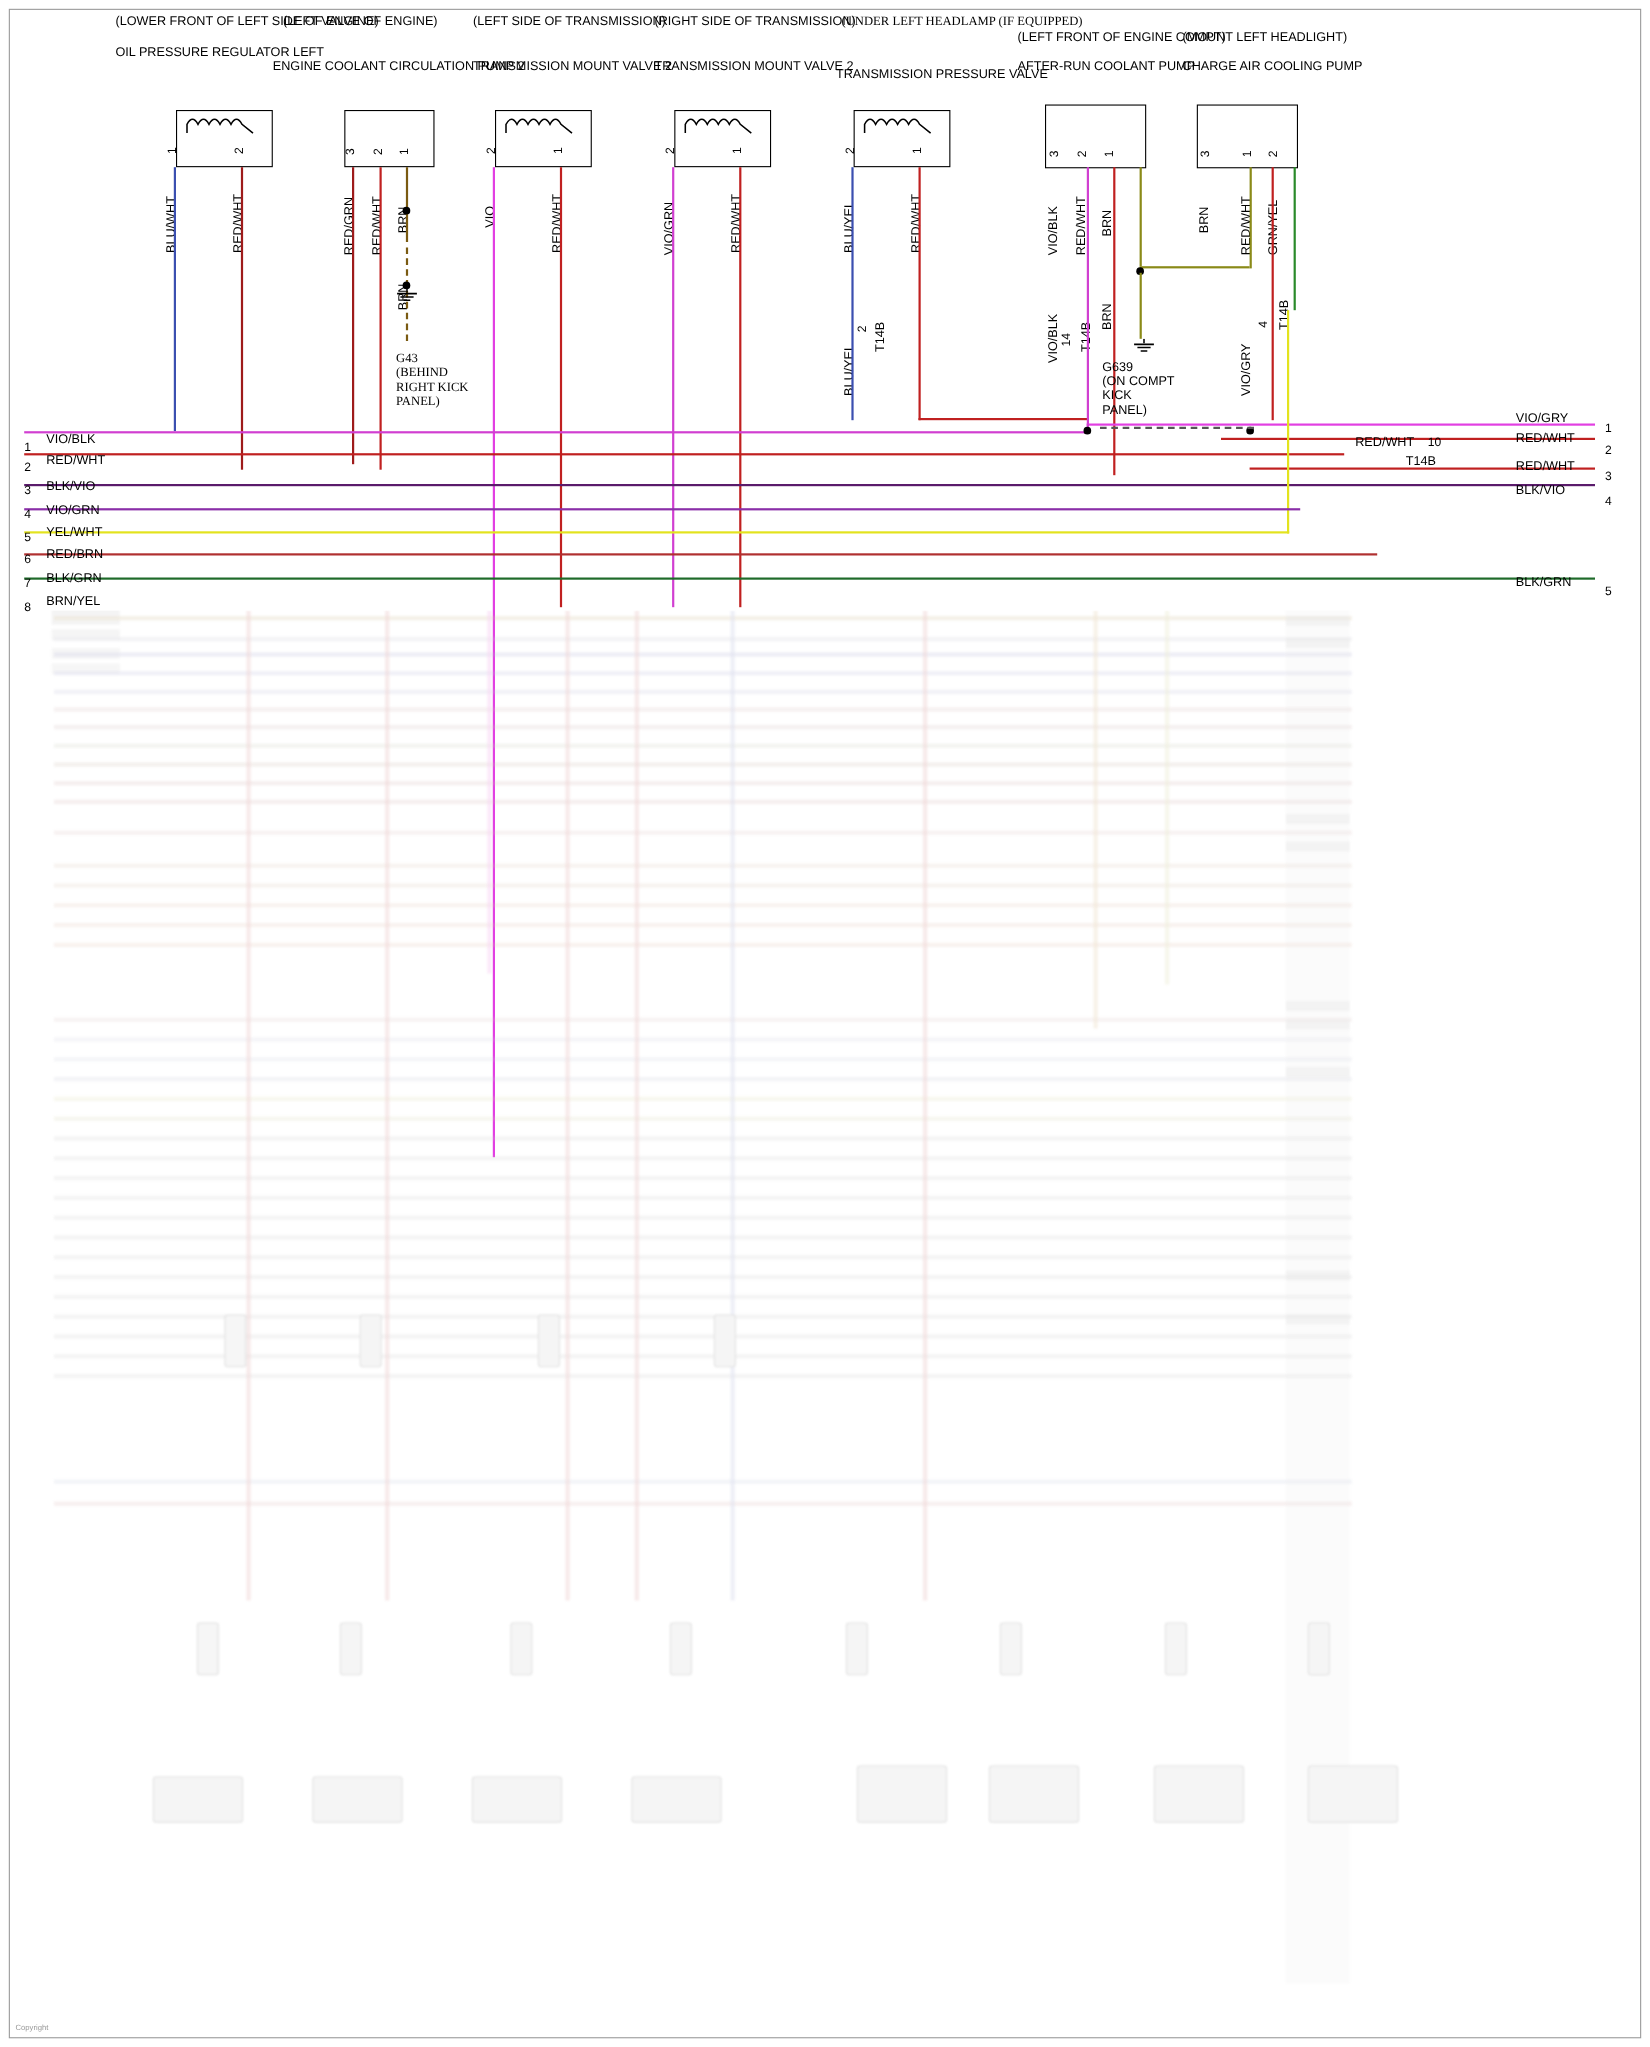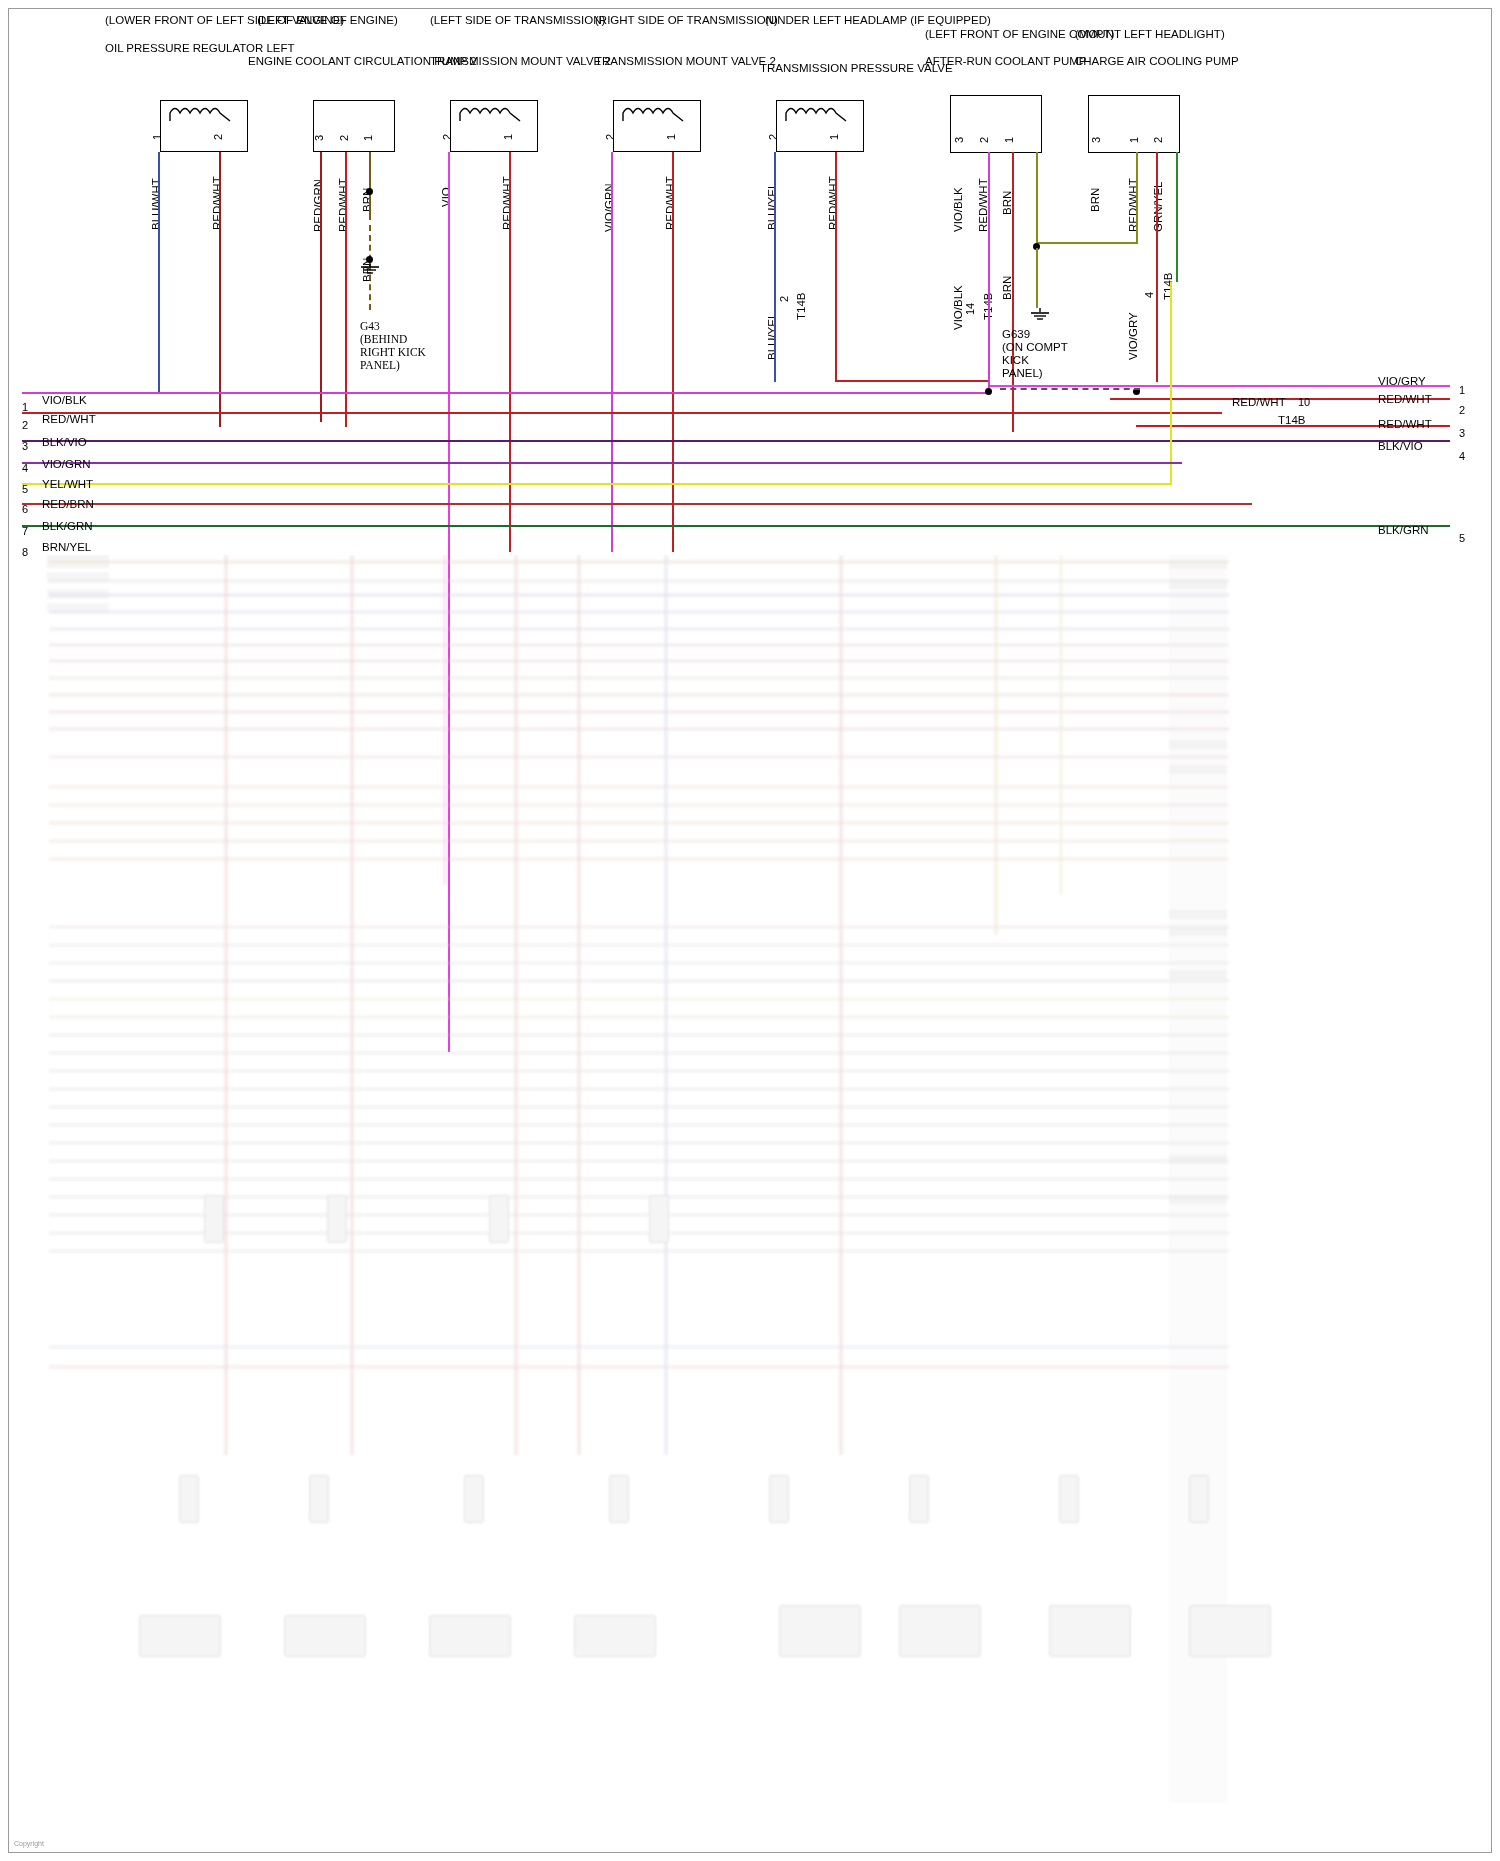--- a/index.html
+++ b/index.html
@@ -33,21 +33,21 @@
 
   <div class="txt ctr" style="left:255px;top:14px;width:145px;">(LEFT VALVE OF ENGINE)</div>
   <div class="txt ctr" style="left:248px;top:55px;width:160px;">ENGINE COOLANT CIRCULATION PUMP 2</div>
 
   <div class="txt ctr" style="left:430px;top:14px;width:120px;">(LEFT SIDE OF TRANSMISSION)</div>
   <div class="txt ctr" style="left:430px;top:55px;width:120px;">TRANSMISSION MOUNT VALVE 2</div>
 
   <div class="txt ctr" style="left:595px;top:14px;width:125px;">(RIGHT SIDE OF TRANSMISSION)</div>
   <div class="txt ctr" style="left:595px;top:55px;width:125px;">TRANSMISSION MOUNT VALVE 2</div>
 
-  <div class="txt ctr" style="left:765px;top:14px;width:125px;">(UNDER LEFT HEADLAMP (IF EQUIPPED)</div>
+  <div class="txt ctr" style="left:765px;top:14px;width:125px;font-family:Liberation Serif, serif;">(UNDER LEFT HEADLAMP (IF EQUIPPED)</div>
   <div class="txt ctr" style="left:760px;top:62px;width:135px;">TRANSMISSION PRESSURE VALVE</div>
 
   <div class="txt ctr" style="left:925px;top:28px;width:130px;">(LEFT FRONT OF ENGINE COMPT)</div>
   <div class="txt ctr" style="left:925px;top:55px;width:130px;">AFTER-RUN COOLANT PUMP</div>
 
   <div class="txt ctr" style="left:1075px;top:28px;width:130px;">(MOUNT LEFT HEADLIGHT)</div>
   <div class="txt ctr" style="left:1075px;top:55px;width:130px;">CHARGE AIR COOLING PUMP</div>
 
   <div class="box" style="left:160px;top:100px;width:88px;height:52px;"></div>
   <svg class="coil" style="left:168px;top:105px;" width="72" height="20">

